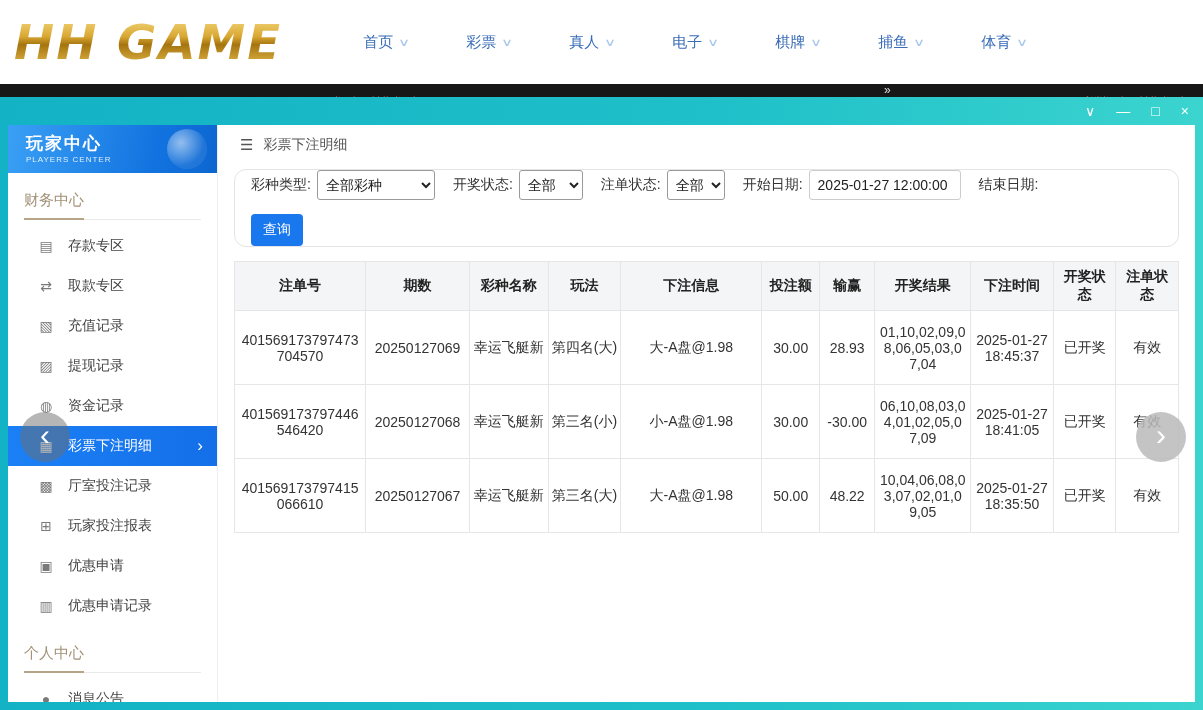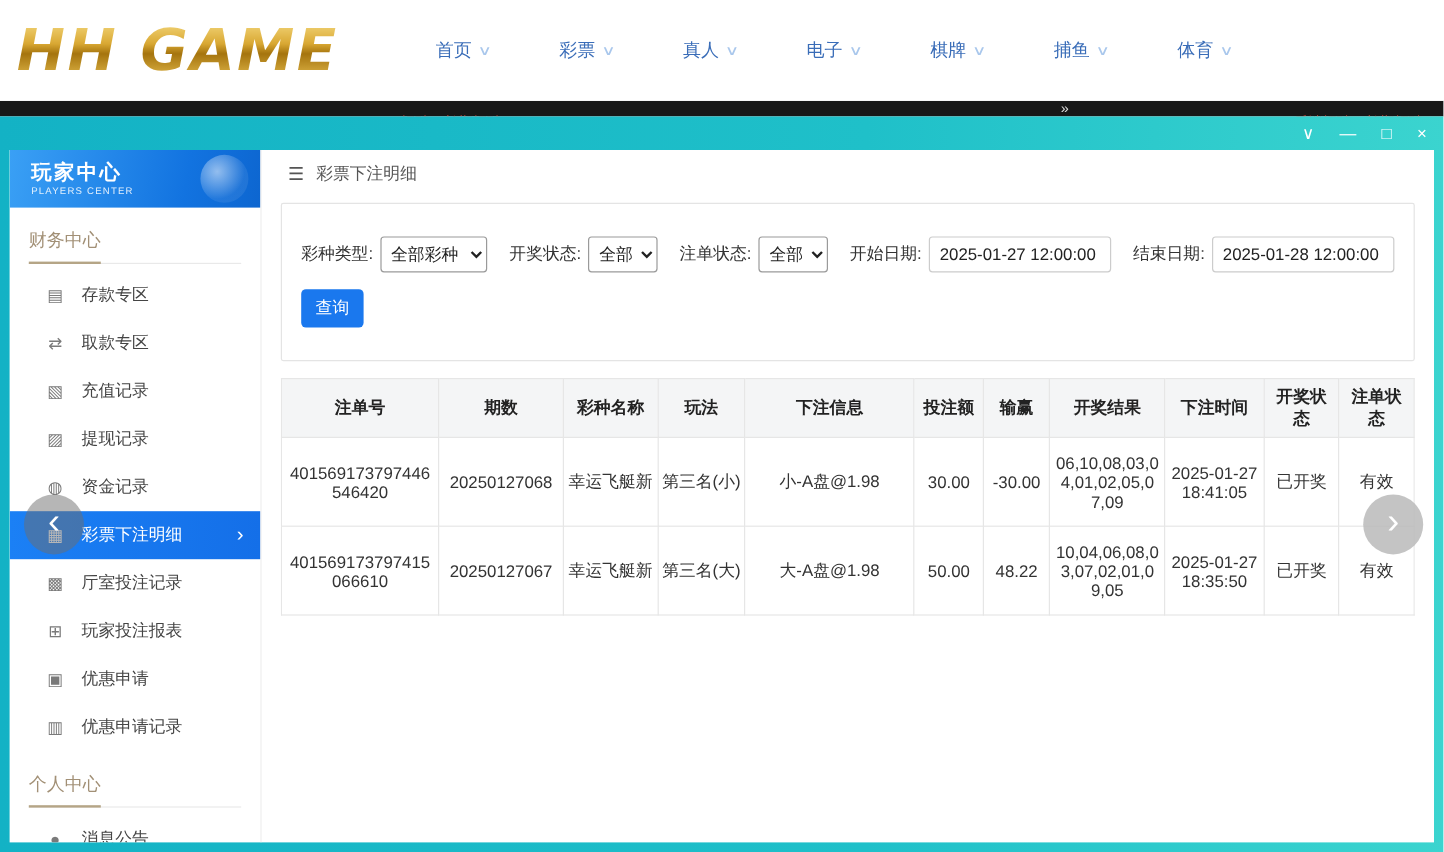--- a/index.html
+++ b/index.html
@@ -86,22 +86,22 @@
   .menu-item.active { background: linear-gradient(90deg, #1b80f5, #146fe8); color: #fff; }
   .menu-item.active .mi-icon { color: #fff; }
   .mi-arrow { position: absolute; right: 14px; font-size: 17px; color: #fff; }
 
   
   .main { flex: 1; display: flex; flex-direction: column; overflow: hidden; }
   .breadcrumb { height: 40px; display: flex; align-items: center; gap: 10px; padding-left: 22px; color: #555; font-size: 14px; }
   .bc-menu-icon { font-size: 15px; color: #555; }
 
   .filter-panel {
-    margin: 4px 16px 14px; border: 1px solid #e4e4e4; border-radius: 2px;
-    padding: 27px 16px; background: #fff;
+    margin: 4px 16px 14px; border: 1px solid #e4e4e4; border-radius: 12px;
+    padding: 0 16px; background: #fff;
   }
   .filter-row { display: flex; align-items: center; gap: 6px; font-size: 14px; color: #333; white-space: nowrap; }
   .filter-row .flabel { margin-left: 12px; }
   .filter-row .flabel:first-child { margin-left: 0; }
   select {
     height: 30px; border: 1px solid #9a9a9a; border-radius: 3px; background: #fff;
     font-size: 14px; padding: 0 4px; font-family: inherit; color: #222;
   }
   .sel-type { width: 118px; } .sel-draw { width: 64px; } .sel-order { width: 58px; }
   .date-input {
@@ -263,21 +263,20 @@
           <select class="sel-draw">
             <option>全部</option>
           </select>
           <span class="flabel">注单状态:</span>
           <select class="sel-order">
             <option>全部</option>
           </select>
           <span class="flabel">开始日期:</span>
           <input class="date-input" value="2025-01-27 12:00:00" style="">
           <span class="flabel">结束日期:</span>
-          <input class="date-input" value="2025-01-28 12:00:00" style="">
         </div>
         <button class="search-btn">查询</button>
       </div>
 
       <div class="table-wrap">
         <table>
           <colgroup>
             <col style="width:130px">
               <col style="width:103px">
               <col style="width:78px">
@@ -300,20 +299,33 @@
                 <th>投注额</th>
                 <th>输赢</th>
                 <th>开奖结果</th>
                 <th>下注时间</th>
                 <th>开奖状态</th>
                 <th>注单状态</th>
               </tr>
             </thead>
           <tbody id="table-body">
               <tr>
+                <td>401569173797473704570</td>
+                <td>20250127069</td>
+                <td>幸运飞艇新</td>
+                <td>第四名(大)</td>
+                <td>大-A盘@1.98</td>
+                <td>30.00</td>
+                <td>28.93</td>
+                <td>01,10,02,09,08,06,05,03,07,04</td>
+                <td>2025-01-27 18:45:37</td>
+                <td>已开奖</td>
+                <td>有效</td>
+              </tr>
+              <tr>
                 <td>401569173797446546420</td>
                 <td>20250127068</td>
                 <td>幸运飞艇新</td>
                 <td>第三名(小)</td>
                 <td>小-A盘@1.98</td>
                 <td>30.00</td>
                 <td>-30.00</td>
                 <td>06,10,08,03,04,01,02,05,07,09</td>
                 <td>2025-01-27 18:41:05</td>
                 <td>已开奖</td>

